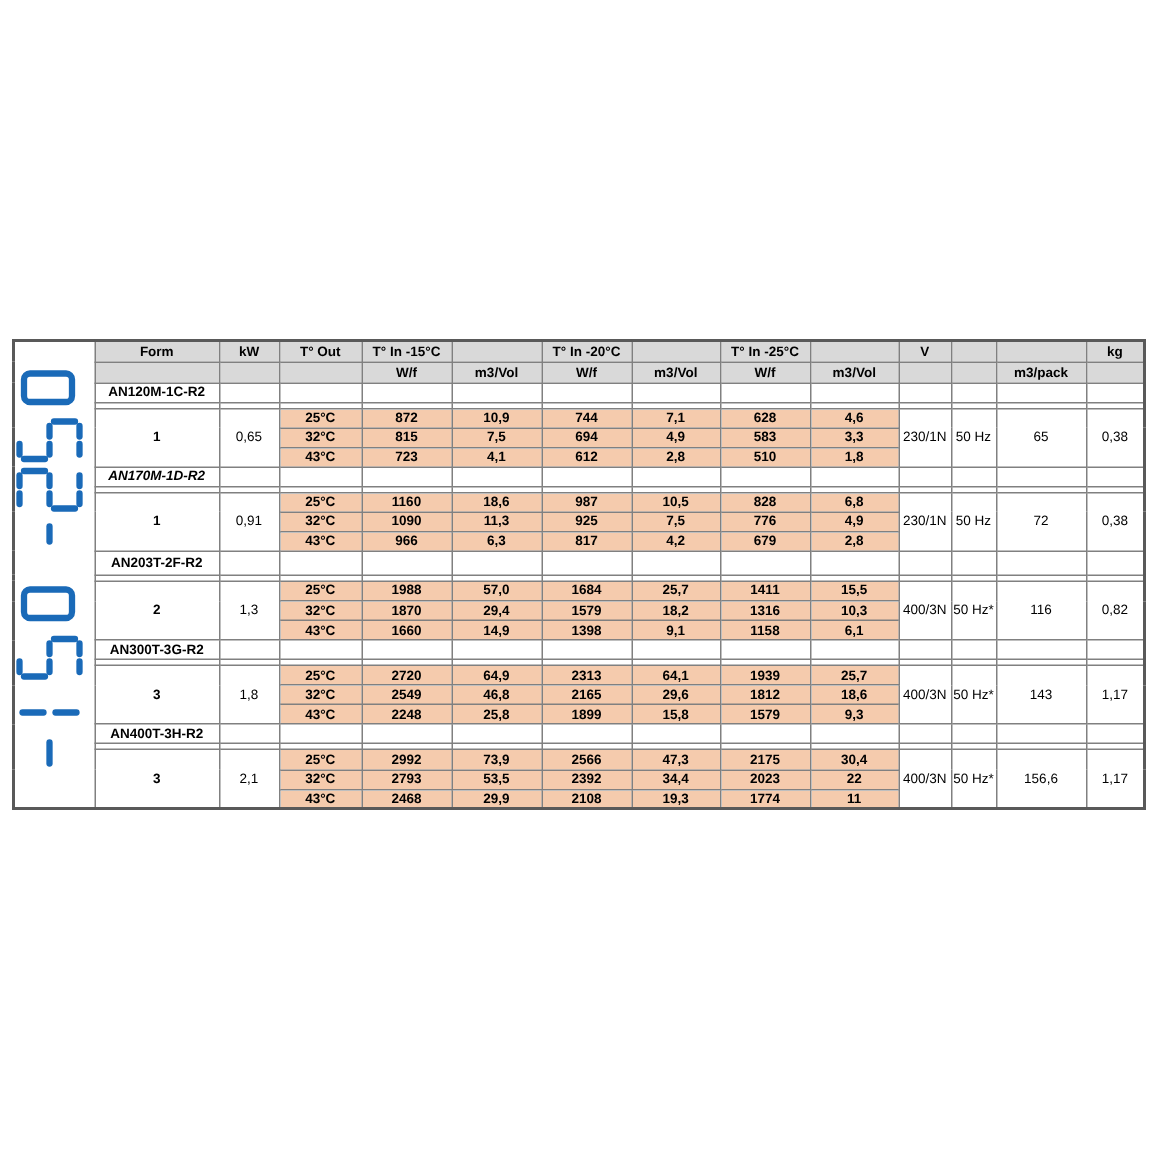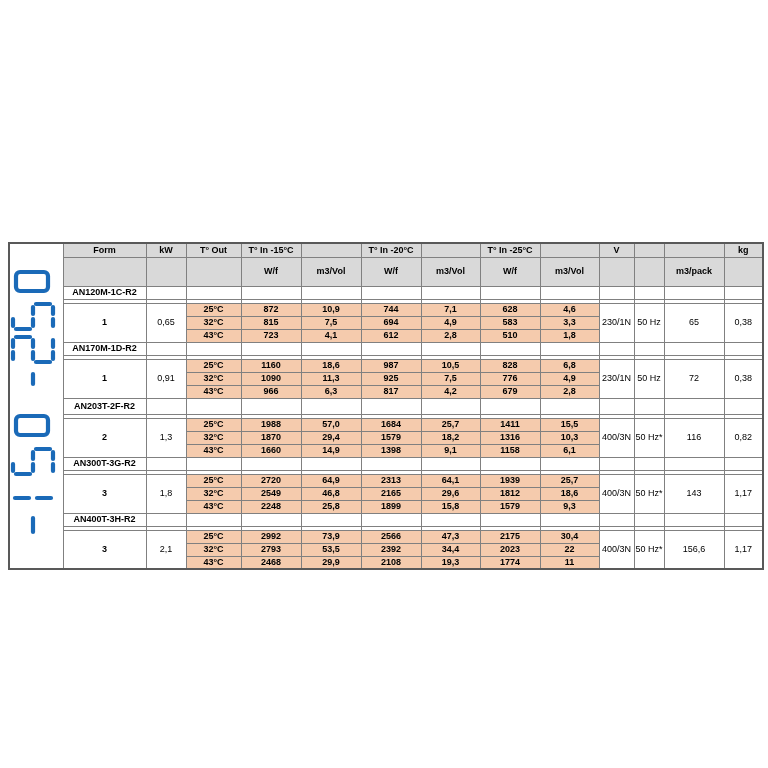--- a/index.html
+++ b/index.html
@@ -1,21 +1,21 @@
 <!DOCTYPE html>
 <html><head>
 <meta charset="utf-8">
 <style>
   html,body { margin:0; padding:0; }
   body {
     width:768px; height:768px; background:#ffffff; position:relative;
     font-family:"Liberation Sans", sans-serif;
     -webkit-font-smoothing:antialiased;
   }
-  .sheet { position:absolute; left:8px; top:242px; }
+  .sheet { position:absolute; left:8px; top:226px; }
   table.spec {
     border-collapse:collapse; table-layout:fixed; width:754px;
     border:2px solid #595959;
   }
   table.spec td {
     border:1px solid #808080;
     font-size:9px; line-height:1; color:#000;
     text-align:center; vertical-align:middle;
     padding:0; white-space:nowrap; overflow:hidden;
   }
@@ -104,21 +104,21 @@
           <td class="hdr"></td>
           <td class="hdr">T° In -20°C</td>
           <td class="hdr"></td>
           <td class="hdr">T° In -25°C</td>
           <td class="hdr"></td>
           <td class="hdr">V</td>
           <td class="hdr"></td>
           <td class="hdr"></td>
           <td class="hdr">kg</td>
         </tr>
-        <tr style="height: 29px;">
+        <tr style="height: 14px;">
           <td class="hdr"></td>
           <td class="hdr"></td>
           <td class="hdr"></td>
           <td class="hdr">W/f</td>
           <td class="hdr">m3/Vol</td>
           <td class="hdr">W/f</td>
           <td class="hdr">m3/Vol</td>
           <td class="hdr">W/f</td>
           <td class="hdr">m3/Vol</td>
           <td class="hdr"></td>
@@ -182,21 +182,21 @@
         </tr>
         <tr style="height: 13px;">
           <td class="peach">43°C</td>
           <td class="peach">723</td>
           <td class="peach">4,1</td>
           <td class="peach">612</td>
           <td class="peach">2,8</td>
           <td class="peach">510</td>
           <td class="peach">1,8</td>
         </tr>
-        <tr style="height: 13px;">
+        <tr style="height: 13px; font-style: italic;">
           <td class="model">AN170M-1D-R2</td>
           <td></td>
           <td></td>
           <td></td>
           <td></td>
           <td></td>
           <td></td>
           <td></td>
           <td></td>
           <td></td>

